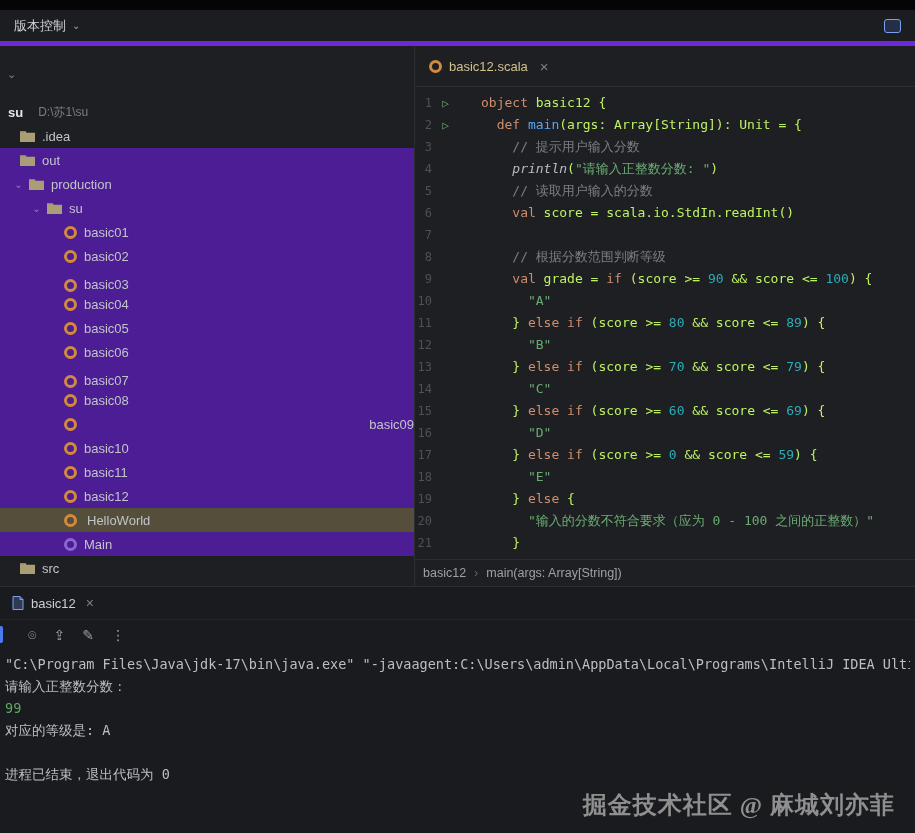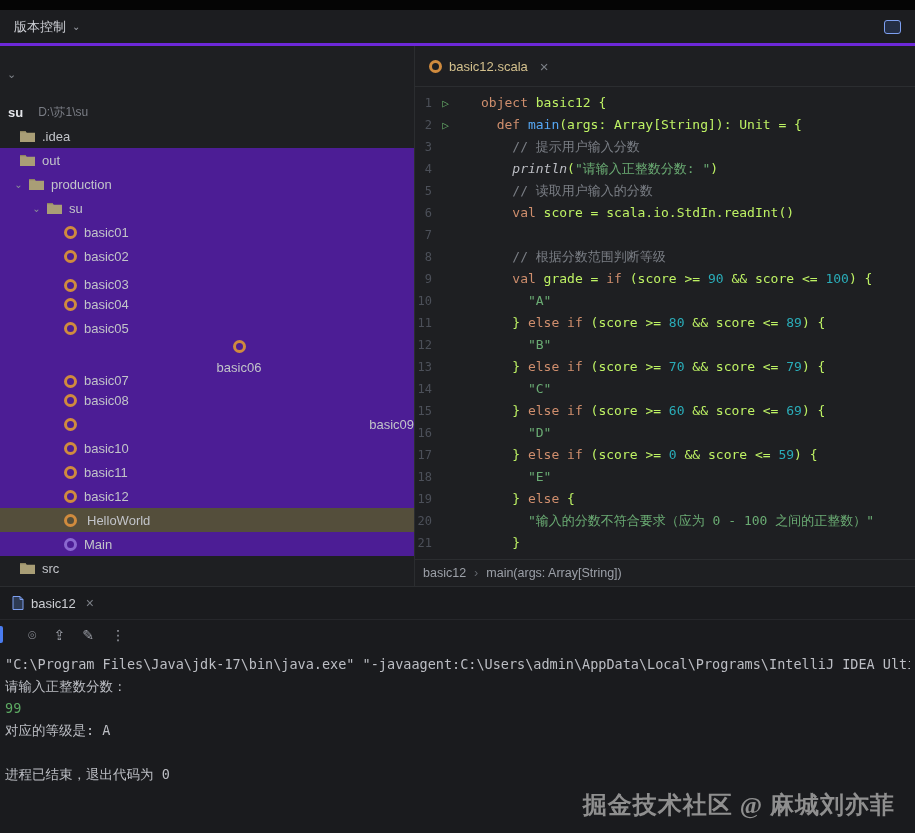--- a/index.html
+++ b/index.html
@@ -1,21 +1,21 @@
 <!DOCTYPE html>
 <html><head>
 <meta charset="utf-8">
 <style>
   * { box-sizing: border-box; margin: 0; padding: 0; }
   html,body { background:#000; }
   body { font-family:"Liberation Sans", sans-serif; }
   .app { position:relative; width:915px; height:833px; background:#1a1b1e; overflow:hidden; }
 
   .top-black { height:10px; background:#050505; }
-  .menubar { height:36px; background:#1c1d20; border-bottom:3px solid #6d28d9; display:flex; align-items:center; padding:0 14px;font-family:Liberation Serif, serif; }
+  .menubar { height:36px; background:#1c1d20; border-bottom:5px solid #6d28d9; display:flex; align-items:center; padding:0 14px;font-family:Liberation Serif, serif; }
   .vcs-widget { display:flex; align-items:center; gap:6px; color:#ced0d6; font-size:13px; cursor:default; }
   .vcs-widget .caret { color:#9da0a8; font-size:10px; }
   .menubar .spacer { flex:1; }
   .settings-box { width:17px; height:14px; border:1.5px solid #7d9ff0; border-radius:3px; background:rgba(61,99,176,.25); }
 
   .main-row { display:flex; height:540px; }
   .sidebar { width:415px; flex:none; background:#1e1f22; border-right:1px solid #2b2d30; position:relative; padding-top:54px; overflow:hidden; }
   .side-chev { position:absolute; top:22px; left:7px; color:#80848b; font-size:11px; }
   .trow { display:flex; align-items:center; gap:7px; height:24px; font-size:13px; color:#c2c4c9; white-space:nowrap; }
   .zone-brown { background:#4c1d95; }
@@ -137,21 +137,21 @@
             <span class="tlabel">basic03</span>
           </div>
           <div class="trow zone-brown" style="padding-left: 64px;">
             <span class="ring ring-o"></span>
             <span class="tlabel">basic04</span>
           </div>
           <div class="trow zone-brown" style="padding-left: 64px;">
             <span class="ring ring-o"></span>
             <span class="tlabel">basic05</span>
           </div>
-          <div class="trow zone-brown" style="padding-left: 64px; flex-direction: column;">
+          <div class="trow zone-brown" style="padding-left: 64px;">
             <span class="ring ring-o"></span>
             <span class="tlabel">basic06</span>
           </div>
           <div class="trow zone-brown" style="padding-left: 64px; align-items: flex-end;">
             <span class="ring ring-o"></span>
             <span class="tlabel">basic07</span>
           </div>
           <div class="trow zone-brown" style="padding-left: 64px;">
             <span class="ring ring-o"></span>
             <span class="tlabel">basic08</span>

